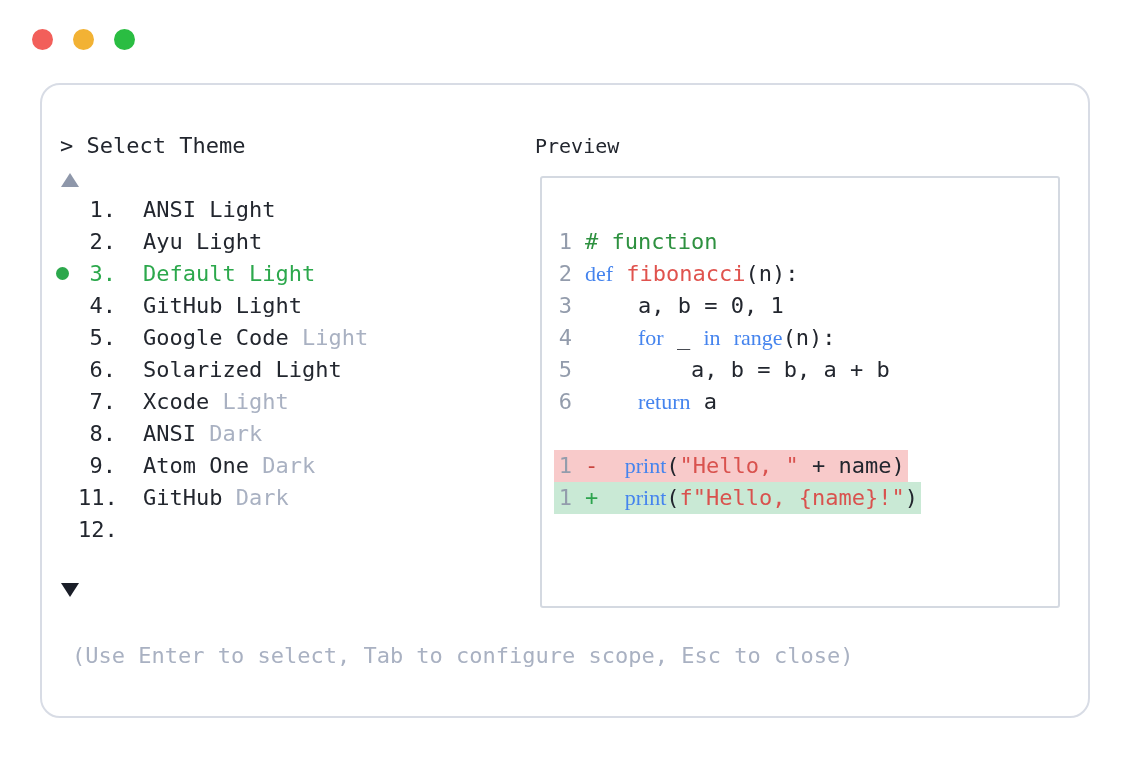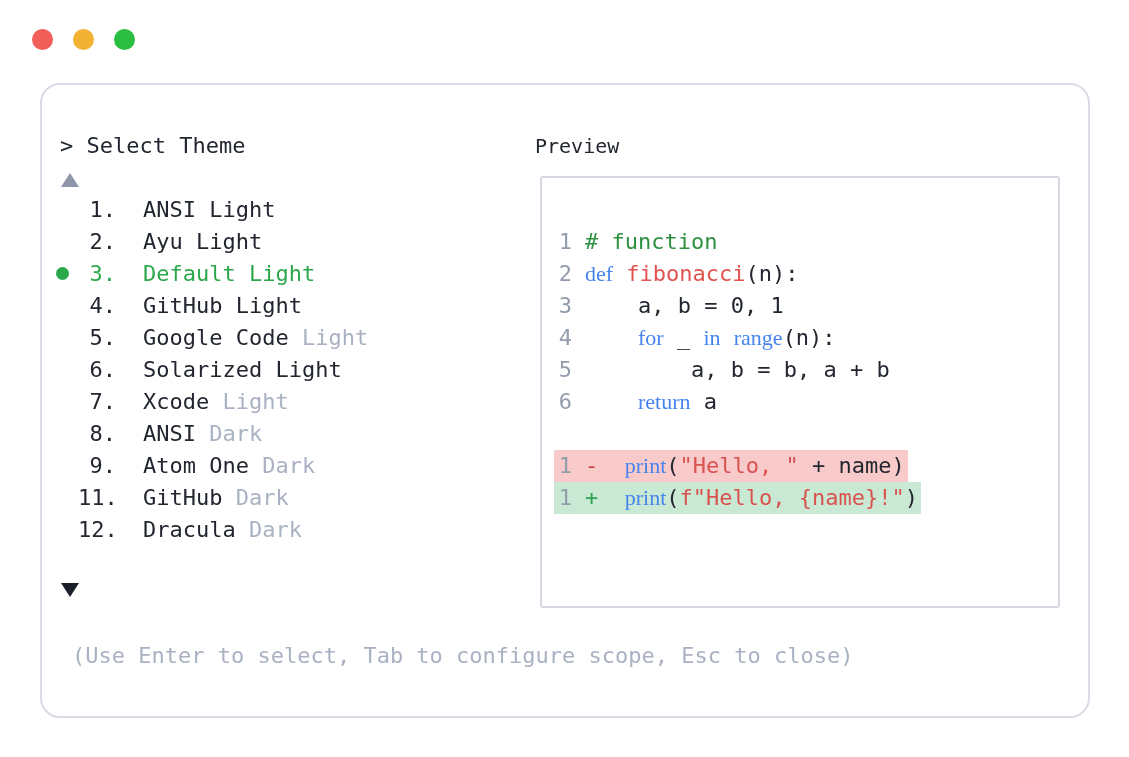--- a/index.html
+++ b/index.html
@@ -90,21 +90,21 @@
       <div class="theme-row"><span class="bullet"></span><span class="num">1.</span><span class="name"><span class="part-normal">ANSI Light</span></span></div>
       <div class="theme-row"><span class="bullet"></span><span class="num">2.</span><span class="name"><span class="part-normal">Ayu Light</span></span></div>
       <div class="theme-row selected"><span class="bullet"><span class="dot"></span></span><span class="num">3.</span><span class="name"><span class="part-selected">Default Light</span></span></div>
       <div class="theme-row"><span class="bullet"></span><span class="num">4.</span><span class="name"><span class="part-normal">GitHub Light</span></span></div>
       <div class="theme-row"><span class="bullet"></span><span class="num">5.</span><span class="name"><span class="part-normal">Google Code </span><span class="part-muted">Light</span></span></div>
       <div class="theme-row"><span class="bullet"></span><span class="num">6.</span><span class="name"><span class="part-normal">Solarized Light</span></span></div>
       <div class="theme-row"><span class="bullet"></span><span class="num">7.</span><span class="name"><span class="part-normal">Xcode </span><span class="part-muted">Light</span></span></div>
       <div class="theme-row"><span class="bullet"></span><span class="num">8.</span><span class="name"><span class="part-normal">ANSI </span><span class="part-muted">Dark</span></span></div>
       <div class="theme-row"><span class="bullet"></span><span class="num">9.</span><span class="name"><span class="part-normal">Atom One </span><span class="part-muted">Dark</span></span></div>
       <div class="theme-row"><span class="bullet"></span><span class="num">11.</span><span class="name"><span class="part-normal">GitHub </span><span class="part-muted">Dark</span></span></div>
-      <div class="theme-row"><span class="bullet"></span><span class="num">12.</span><span class="name"><span class="part-normal">Dracula </span><span class="part-muted">Dark</span></span></div>
+      <div class="theme-row"><span class="bullet"></span><span class="num">12.</span></div>
     </div>
 
   <div class="scroll-down">
       <span class="tri-down"></span>
     </div>
 
   <div class="preview-box">
     <div class="code" id="code-block">
         <div class="code-line"><span class="linenum">1</span><span class="tok-comment"># function</span></div>
         <div class="code-line"><span class="linenum">2</span><span class="tok-keyword">def</span><span class="tok-plain"> </span><span class="tok-function">fibonacci</span><span class="tok-plain">(n):</span></div>

